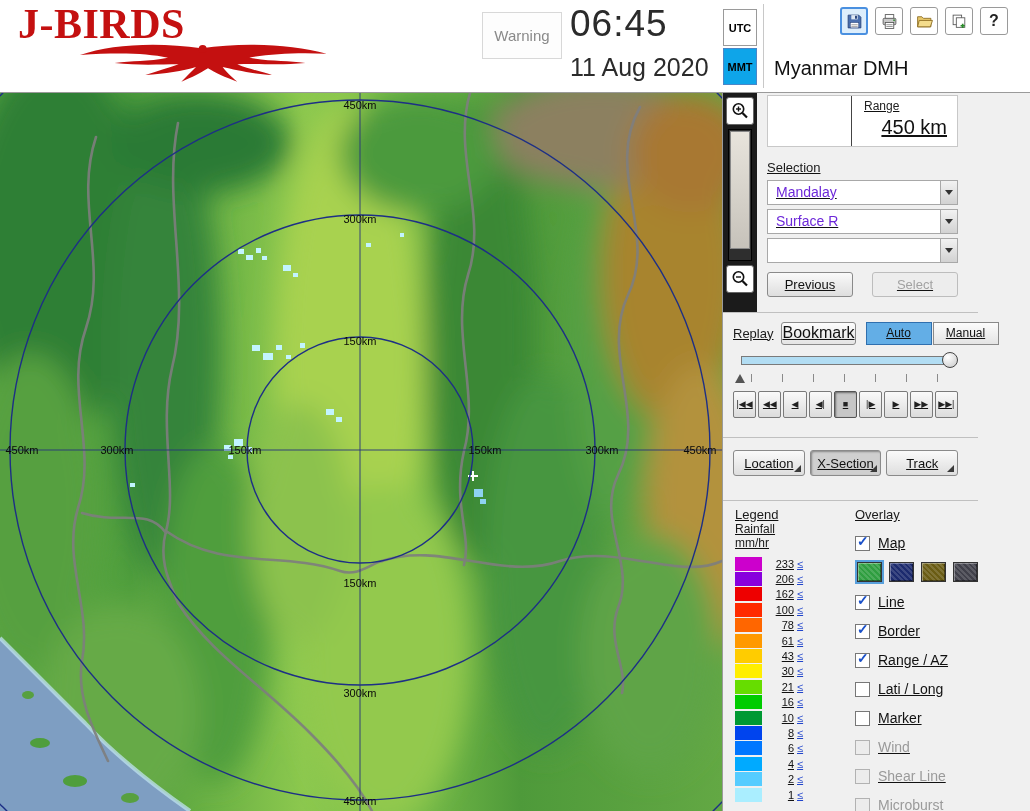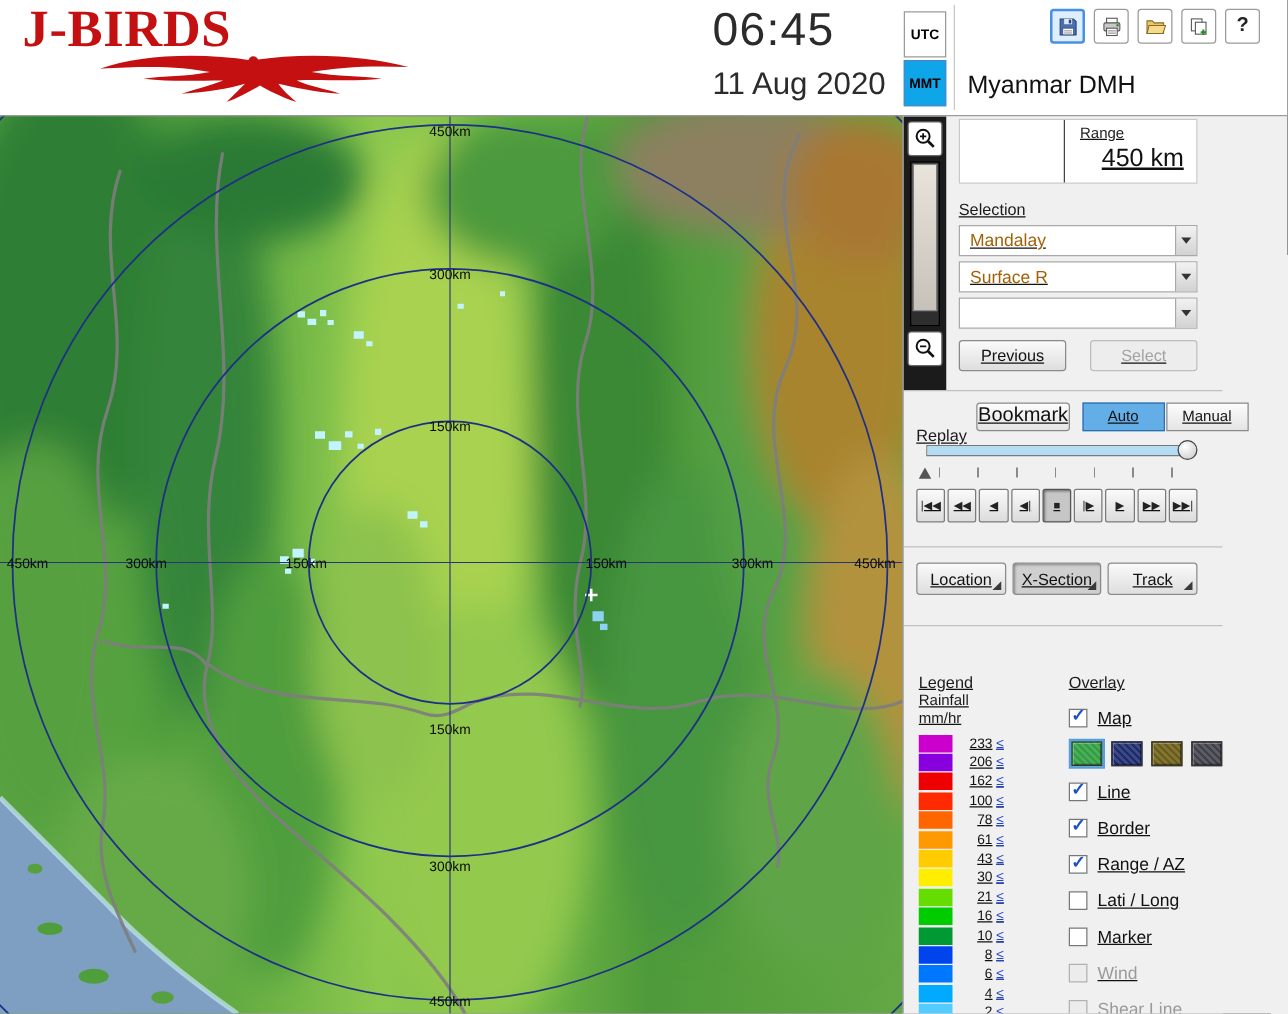--- a/index.html
+++ b/index.html
@@ -58,26 +58,26 @@
   .zoom-thumb { position: absolute; top: 1px; left: 1px; width: 20px; height: 118px;
     background: linear-gradient(#e8e4dc, #c6c2ba); border: 1px solid #888; }
 
   .top-panel { flex: 1; padding: 2px 20px 0 10px; }
   .range-box { height: 52px; background: #fff; border: 1px solid #c8c8c8; display: flex; }
   .range-left { flex: 1; border-right: 1px solid #444; }
   .range-right { flex: 1; padding: 3px 10px 0 12px; }
   .range-label { font-size: 12px; color: #222; }
   .range-value { font-size: 20px; color: #111; text-align: right; margin-top: 3px; }
 
-  .section-label { font-size: 13px; color: #1a1a1a; margin-top: 31px; }
+  .section-label { font-size: 13px; color: #1a1a1a; }
   .top-panel .section-label { margin-top: 13px; }
 
   #selection-dropdowns { margin-top: 5px; }
   .dropdown { height: 25px; background: #fff; border: 1px solid #a8a8a8; display: flex; align-items: stretch; margin-bottom: 4px; }
-  .dd-value { flex: 1; font-size: 14px; padding: 3px 0 0 8px; color: #a16207; }
+  .dd-value { flex: 1; font-size: 14px; padding: 3px 0 0 8px; color: #6d28d9; }
   .dd-btn { width: 17px; background: linear-gradient(#f2f2f2,#d2d2d2); border-left: 1px solid #a8a8a8;
     display:flex; align-items:center; justify-content:center; cursor:pointer; }
   .dd-arrow { width: 0; height: 0; border-left: 4px solid transparent; border-right: 4px solid transparent; border-top: 5px solid #333; }
 
   .sel-buttons { margin-top: 9px; display: flex; justify-content: space-between; }
   .btn { width: 86px; height: 25px; font-size: 13px; font-family: inherit; color:#111;
     background: linear-gradient(#fafafa,#dedede); border: 1px solid #8a8a8a; border-radius: 3px; cursor: pointer; }
   .btn.disabled { color: #a2a2a2; background: #ededed; border-color: #bdbdbd; }
 
   
@@ -150,20 +150,21 @@
     <div class="logo-block">
       <div class="logo-row">
         <span class="logo-title">J-BIRDS</span>
       </div>
       <svg class="eagle" width="372" height="40" viewBox="0 0 380 60">
         <path d="M4 18 C 50 2 120 -2 186 8 C 250 -2 322 2 374 16 C 330 14 290 16 258 22 C 290 28 316 26 342 30 C 300 34 268 30 240 32 C 258 40 276 42 292 48 C 260 46 236 40 218 36 C 224 44 230 50 240 58 C 222 52 206 44 196 38 C 186 44 172 52 156 58 C 164 50 172 42 178 36 C 158 42 132 46 102 48 C 120 42 136 38 152 32 C 122 32 92 34 56 30 C 82 26 106 28 136 22 C 104 16 68 14 4 18 Z" fill="#c41010"></path>
         <circle cx="188" cy="9" r="6" fill="#c41010"></circle>
       </svg>
     </div>
 
+    <div class="warning-box">Warning</div>
 
     <div class="datetime">
       <div class="time">06:45</div>
       <div class="date">11 Aug 2020</div>
     </div>
 
     <div class="tz-col" id="tz-col">
         <button class="tz-btn">UTC</button>
         <button class="tz-btn tz-selected">MMT</button>
       </div>

